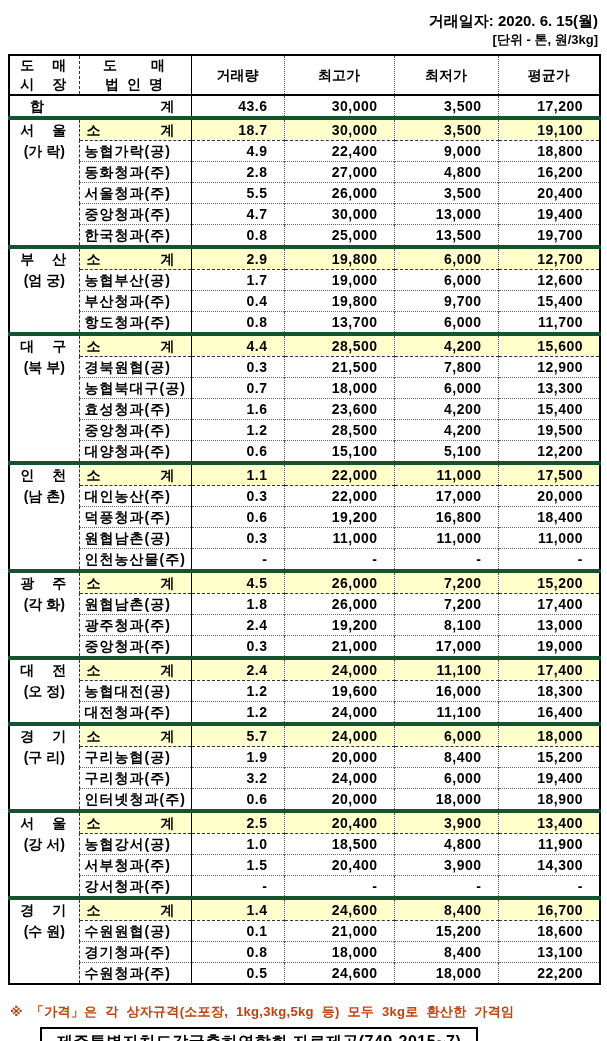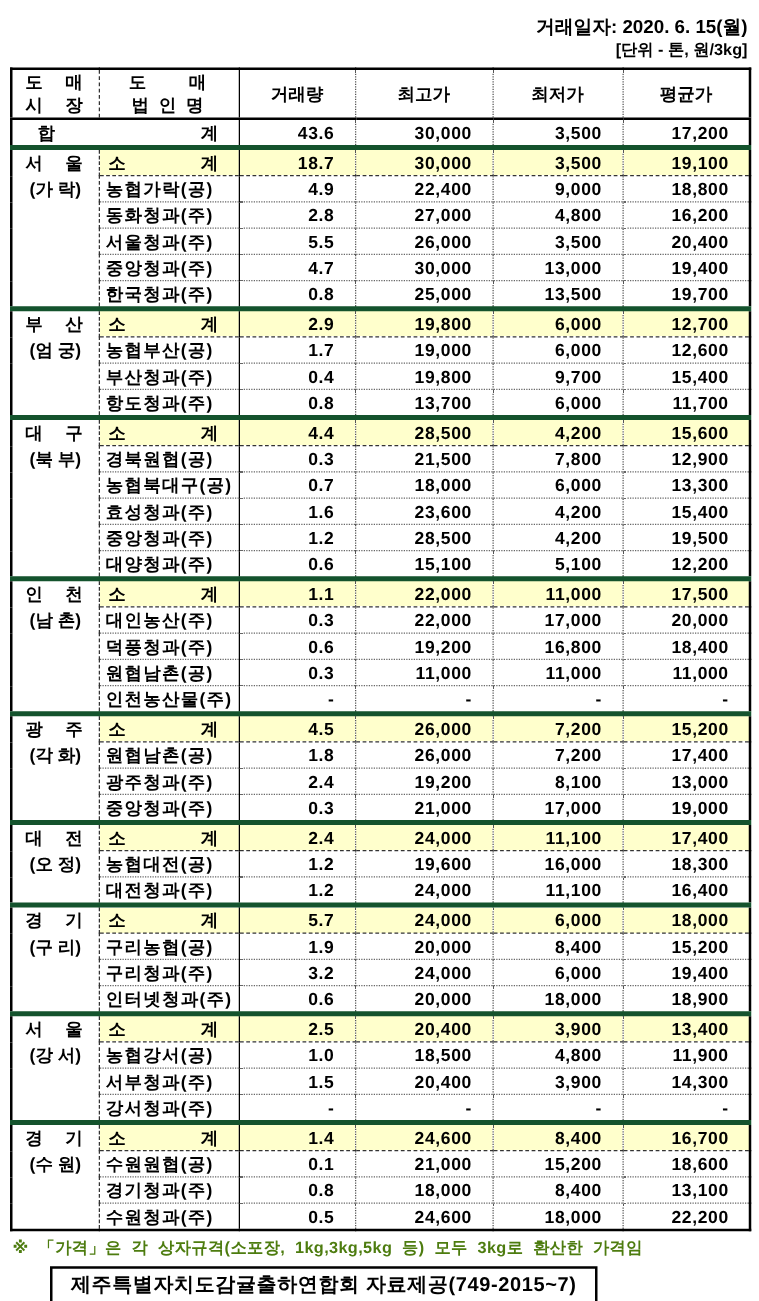--- a/index.html
+++ b/index.html
@@ -38,21 +38,21 @@
   tr.sub td { border-bottom:1px dashed #333; }
   .hl { background:#ffffcc; }
   .num { text-align:right; padding-right:16px; letter-spacing:0.5px; }
   .corp { text-align:left; padding-left:5px; letter-spacing:1px;margin-top:29px; }
   td.market-cell { vertical-align:top; text-align:center; }
   td.market-cell .m1 { line-height:21px; letter-spacing:2px; }
   td.market-cell .m2 { line-height:21px; letter-spacing:0; }
   .spread { display:flex; justify-content:space-between; padding:0 16px 0 7px; }
   .spread.total { padding:0 16px 0 20px; }
   .footnote {
-    color:#4d7c0f; font-size:13px; margin:4px 0 6px 10px;
+    color:#c2410c; font-size:13px; margin:18px 0 6px 10px;
     word-spacing:4px; letter-spacing:0.3px;
   }
   .source-box {
     margin-left:40px; width:438px; border:2px solid #000;
     text-align:center; font-size:16px; padding:3px 0 4px 0; letter-spacing:0.5px;
   }
 </style>
 </head>
 <body>
 

